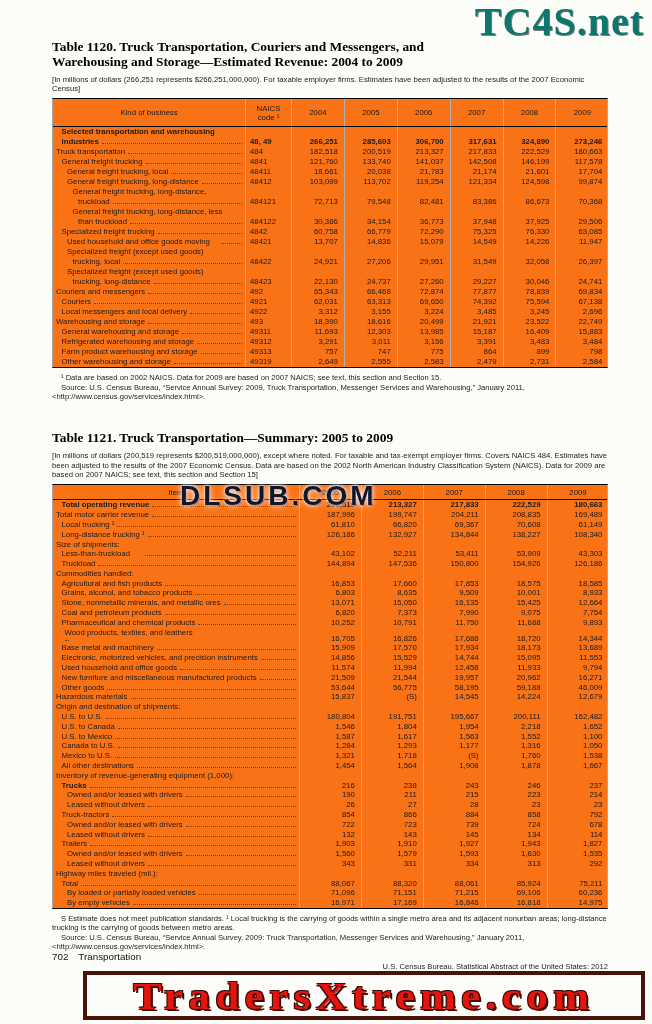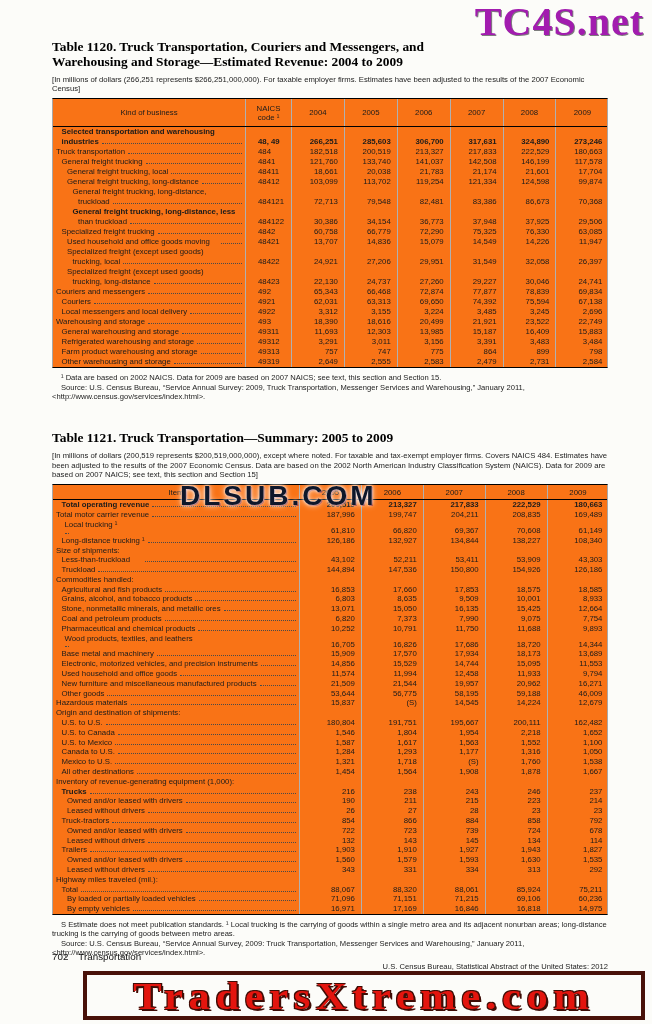--- a/index.html
+++ b/index.html
@@ -24,34 +24,34 @@
   .h1121 .hcell { min-height:14px; }
   .thead > * + *, .trow > * + * { border-left:1px solid #b0b0b0; }
 
   .labcell { font-size:7.8px; overflow:hidden; }
   .labline { display:flex; align-items:baseline; line-height:10px; white-space:nowrap; }
   .t1121 .labline { line-height:9.8px; }
   .leader { flex:1 1 4px; min-width:4px; border-bottom:1px dotted #4a4a4a; margin:0 3px 2px 3px; }
   .numcell { font-size:7.8px; line-height:10px; display:flex; align-items:flex-end;
              justify-content:flex-end; padding-right:6px; }
   .t1121 .numcell { line-height:9.8px; }
-  .naicscell { font-size:7.8px; line-height:10px; display:flex; align-items:flex-end; padding-left:12px; }
+  .naicscell { font-size:7.8px; line-height:10px; display:flex; align-items:flex-end; padding-left:4px; }
   .bold { font-weight:bold; }
 
   .fnblock { margin-top:5px; font-size:7.6px; line-height:9.3px; color:#222; }
   .fnblock p { text-indent:9px; }
   .gap { margin-top:30px; }
 
   .footerline { position:absolute; left:52px; top:951px; font-size:9.8px; color:#111; }
   .footerline .sect { margin-left:10px; }
   .credit { position:absolute; right:44px; top:962px; font-size:7.6px; color:#222; }
 
   .wm-top { position:absolute; top:2px; right:8px; z-index:4;
             font-family:"Liberation Serif", serif; font-weight:bold; font-size:40px; line-height:40px;
-            color:#a21caf; letter-spacing:1px; text-shadow:1px 1px 0 #7d7d7d; }
+            color:#0f766e; letter-spacing:1px; text-shadow:1px 1px 0 #7d7d7d; }
   .wm-mid { position:absolute; top:480px; left:180px; z-index:5;
             font-family:"Liberation Sans", sans-serif; font-weight:bold; font-size:28px; letter-spacing:3px;
             color:#0f172a; text-shadow:0 0 3px #fff, 0 0 6px #fff, 1px 1px 0 #8c0f0f; }
   .wm-bottom { position:absolute; left:83px; top:971px; width:562px; height:49px; z-index:6;
                border:4px solid #49120a; border-radius:0; display:flex; align-items:center;
                justify-content:center; background:rgba(255,255,255,.12); overflow:hidden; }
   .wm-bottom span { font-family:"Liberation Serif", serif; font-weight:bold; font-size:38px;
                     letter-spacing:5px; color:#e3150e; transform:scaleX(1.12); white-space:nowrap;
                     text-shadow:2px 2px 0 #3f0d06, -1px -1px 0 #3f0d06, 1px -1px 0 #3f0d06, -1px 1px 0 #3f0d06; }
 </style>
@@ -187,21 +187,21 @@
           <div class="naicscell">484121</div>
           <div class="numcell">72,713</div>
           <div class="numcell">79,548</div>
           <div class="numcell">82,481</div>
           <div class="numcell">83,386</div>
           <div class="numcell">86,673</div>
           <div class="numcell">70,368</div>
         </div>
         <div class="trow g1120">
           <div class="labcell">
-            <div class="labline" style="padding-left: 19.5px; font-weight: bold;">
+            <div class="labline" style="padding-left: 19.5px;">
               <span>General freight trucking, long-distance, less</span>
             </div>
             <div class="labline" style="padding-left: 25px;">
               <span>than truckload</span>
               <span class="leader"></span>
             </div>
           </div>
           <div class="naicscell">484122</div>
           <div class="numcell">30,386</div>
           <div class="numcell">34,154</div>
@@ -453,21 +453,21 @@
             </div>
           </div>
           <div class="numcell">187,996</div>
           <div class="numcell">199,747</div>
           <div class="numcell">204,211</div>
           <div class="numcell">208,835</div>
           <div class="numcell">169,489</div>
         </div>
         <div class="trow g1121">
           <div class="labcell">
-            <div class="labline" style="padding-left: 8.5px; flex-direction: column;">
+            <div class="labline" style="padding-left: 8.5px;">
               <span>Local trucking ¹</span>
               <span class="leader"></span>
             </div>
           </div>
           <div class="numcell">61,810</div>
           <div class="numcell">66,820</div>
           <div class="numcell">69,367</div>
           <div class="numcell">70,608</div>
           <div class="numcell">61,149</div>
         </div>

